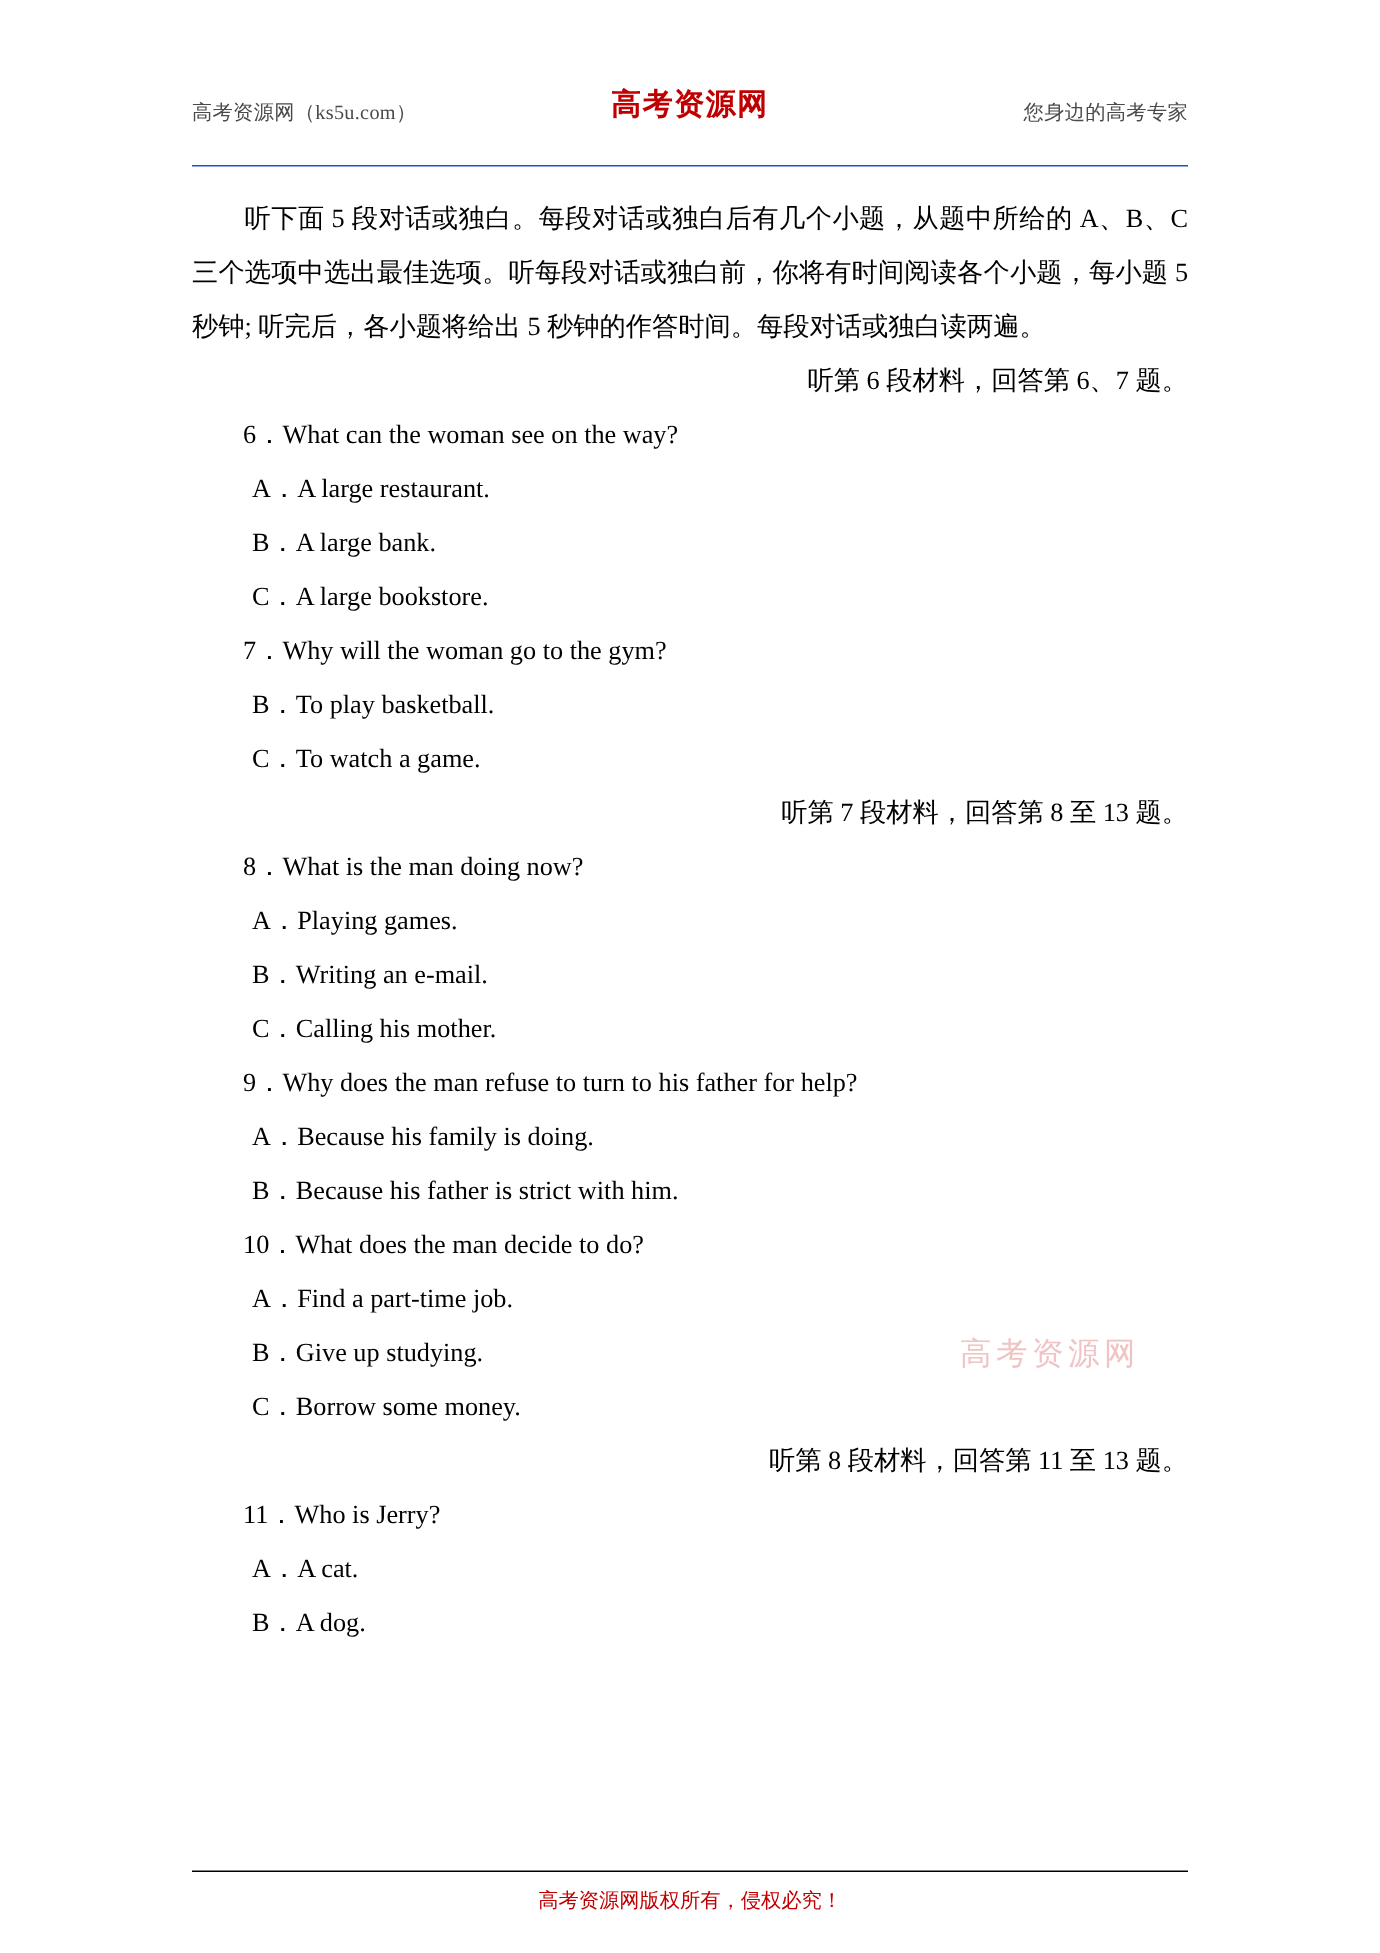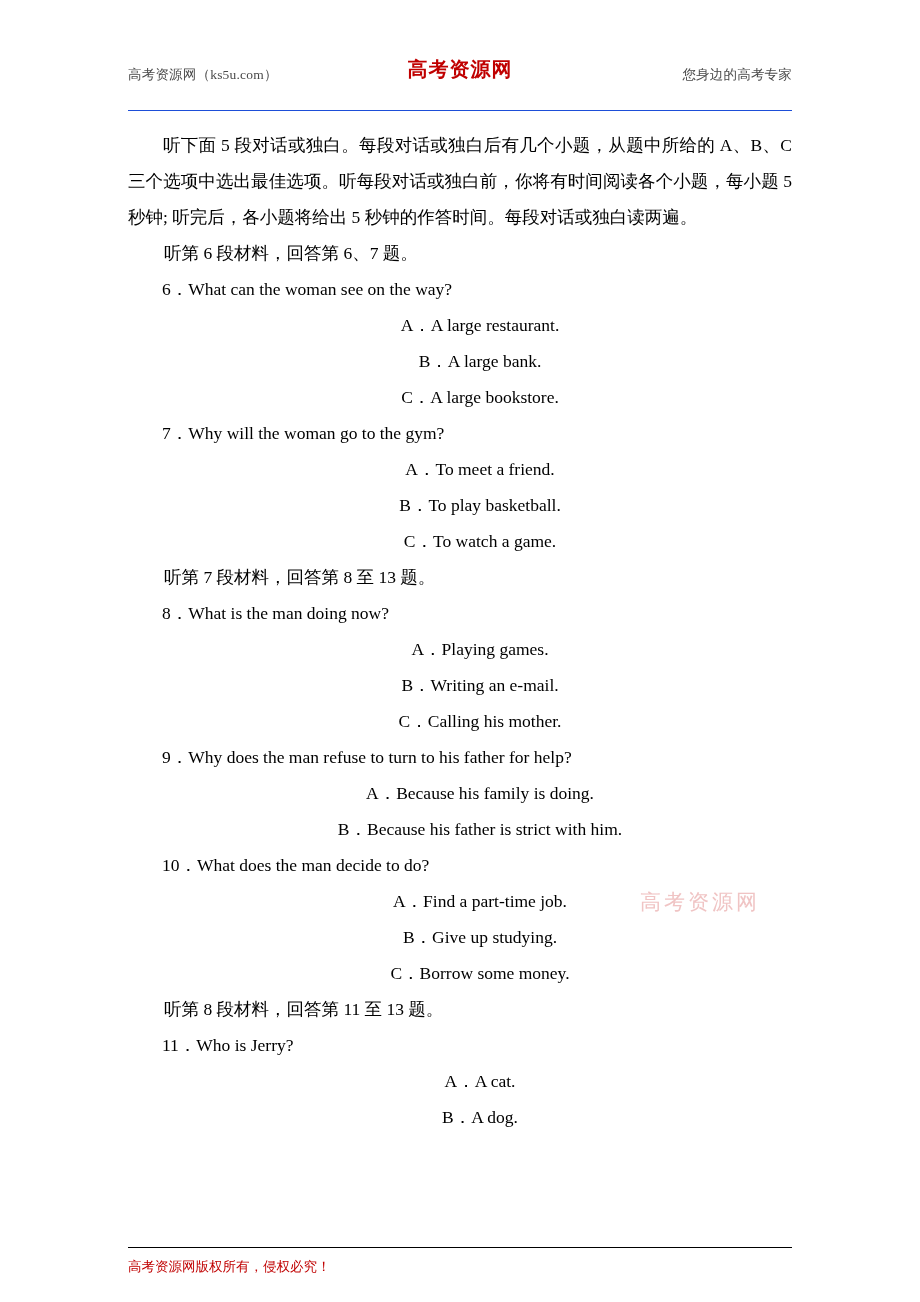--- a/index.html
+++ b/index.html
@@ -70,27 +70,27 @@
     text-indent: 2em;
     text-align: justify;
     margin: 0;
   }
   .line {
     margin: 0;
     white-space: pre-wrap;
   }
   .indent1 {
     padding-left: 36px;
+    text-align: right;
   }
   .indent-q {
     padding-left: 34px;
   }
   .indent-opt {
     padding-left: 40px;
-    text-align: center;
   }
   
   .watermark {
     position: absolute;
     left: 640px;
     top: 836px;
     font-size: 21px;
     color: #f0c4c4;
     font-family: "Liberation Serif", serif;
     letter-spacing: 3px;
@@ -98,20 +98,21 @@
     pointer-events: none;
   }
   
   .footer {
     position: absolute;
     left: 128px;
     right: 128px;
     bottom: 78px;
     border-top: 1px solid #000;
     padding-top: 10px;
+    text-align: center;
     font-size: 13.5px;
     color: #c00000;
     font-family: "Liberation Serif", serif;
   }
 </style>
 </head>
 <body>
 
 <div class="page">
 
@@ -123,21 +124,20 @@
 
   <div class="content">
     <p class="para">听下面 5 段对话或独白。每段对话或独白后有几个小题，从题中所给的 A、B、C 三个选项中选出最佳选项。听每段对话或独白前，你将有时间阅读各个小题，每小题 5 秒钟; 听完后，各小题将给出 5 秒钟的作答时间。每段对话或独白读两遍。</p>
 
     <p class="line indent1">听第 6 段材料，回答第 6、7 题。</p>
     <p class="line indent-q">6．What can the woman see on the way?</p>
     <p class="line indent-opt">A．A large restaurant.</p>
     <p class="line indent-opt">B．A large bank.</p>
     <p class="line indent-opt">C．A large bookstore.</p>
     <p class="line indent-q">7．Why will the woman go to the gym?</p>
-    <p class="line indent-opt">A．To meet a friend.</p>
     <p class="line indent-opt">B．To play basketball.</p>
     <p class="line indent-opt">C．To watch a game.</p>
 
     <p class="line indent1">听第 7 段材料，回答第 8 至 13 题。</p>
     <p class="line indent-q">8．What is the man doing now?</p>
     <p class="line indent-opt">A．Playing games.</p>
     <p class="line indent-opt">B．Writing an e-mail.</p>
     <p class="line indent-opt">C．Calling his mother.</p>
     <p class="line indent-q">9．Why does the man refuse to turn to his father for help?</p>
     <p class="line indent-opt">A．Because his family is doing.</p>

